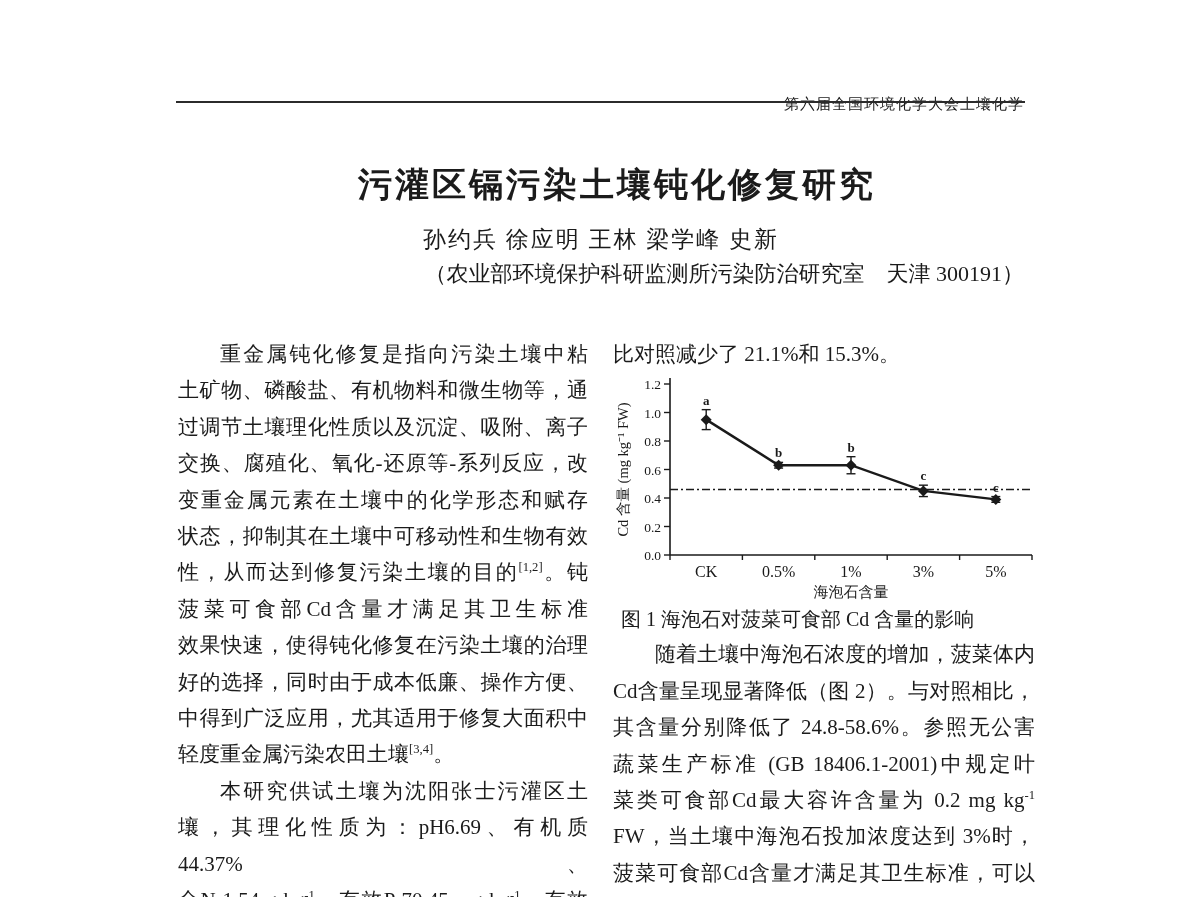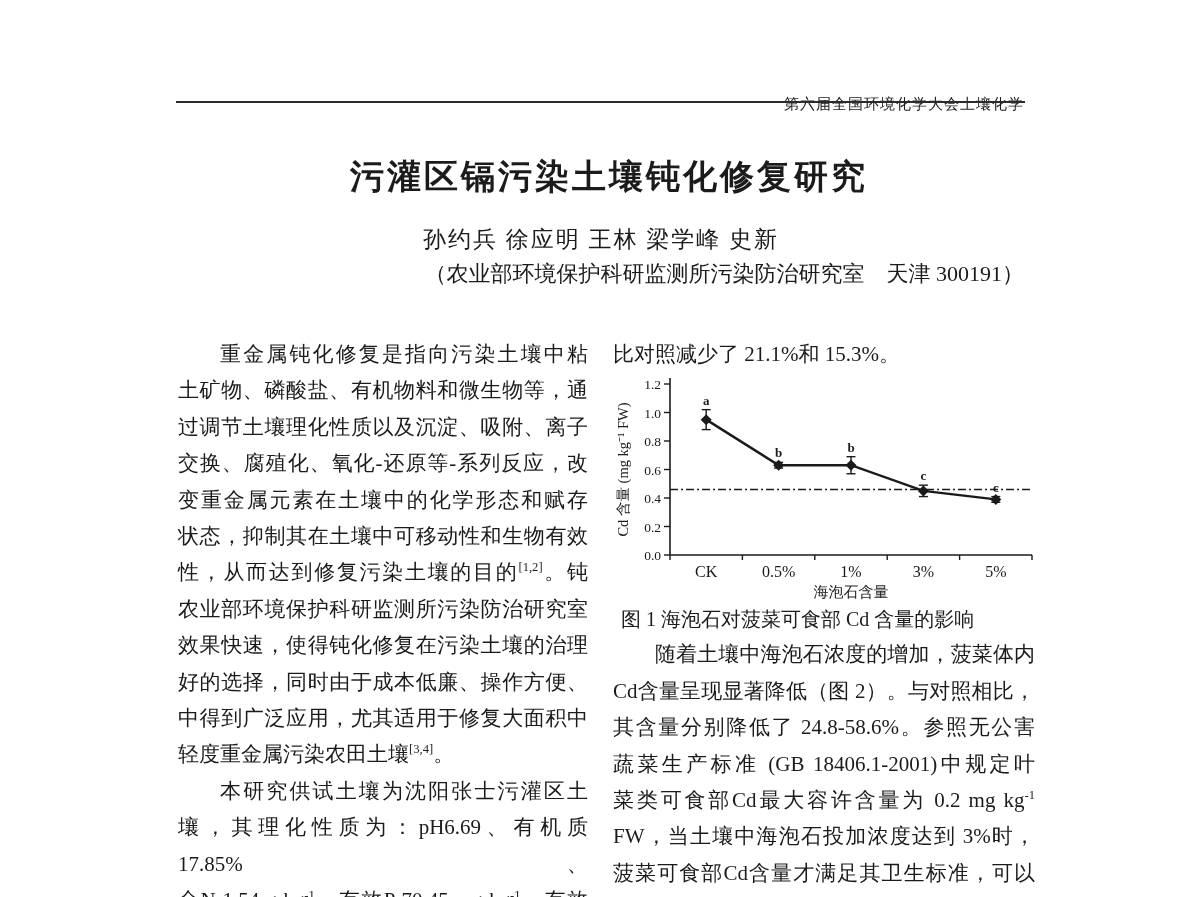--- a/index.html
+++ b/index.html
@@ -1,21 +1,21 @@
 <!DOCTYPE html>
 <html><head>
 <meta charset="utf-8">
 <style>
   html,body{margin:0;padding:0}
   body{width:1200px;height:897px;overflow:hidden;background:#ffffff;position:relative;
        font-family:"Liberation Serif","DejaVu Serif",serif;color:#1b1b1b}
   .header{position:absolute;left:178px;width:846px;top:95px;display:flex;
           justify-content:flex-end;font-size:15px;letter-spacing:1px}
   .rule{position:absolute;left:176px;top:101px;width:849px;height:2px;background:#2b2b2b}
-  .title{position:absolute;left:178px;width:846px;top:146px;margin:8px;text-align:center;
+  .title{position:absolute;left:178px;width:846px;top:146px;margin:16px;text-align:center;
          font-size:34px;font-weight:700;letter-spacing:3px}
   .authors{position:absolute;left:178px;width:846px;top:224px;text-align:center;
            font-size:23px;letter-spacing:2px}
   .affil{position:absolute;left:178px;width:846px;top:259px;text-align:right;font-size:22px}
   .col{position:absolute;top:336px;font-size:21px;line-height:36.4px}
   .col-left{left:178px;width:410px}
   .col-right{left:613px;width:422px}
   .line{text-align:justify;text-align-last:justify}
   .line.end{text-align-last:left}
   .line.indent{text-indent:2em}
@@ -38,27 +38,27 @@
 <div class="affil">（农业部环境保护科研监测所污染防治研究室　天津 300191）</div>
 
 <div class="col col-left">
     <div class="line indent">重金属钝化修复是指向污染土壤中粘</div>
     <div class="line">土矿物、磷酸盐、有机物料和微生物等，通</div>
     <div class="line">过调节土壤理化性质以及沉淀、吸附、离子</div>
     <div class="line">交换、腐殖化、氧化-还原等-系列反应，改</div>
     <div class="line">变重金属元素在土壤中的化学形态和赋存</div>
     <div class="line">状态，抑制其在土壤中可移动性和生物有效</div>
     <div class="line">性，从而达到修复污染土壤的目的<sup>[1,2]</sup>。钝</div>
-    <div class="line">农业部环境保护科研监测所污染防治研究室</div>
+    <div class="line">菠菜可食部Cd含量才满足其卫生标准</div>
     <div class="line">效果快速，使得钝化修复在污染土壤的治理</div>
     <div class="line">好的选择，同时由于成本低廉、操作方便、</div>
     <div class="line">中得到广泛应用，尤其适用于修复大面积中</div>
     <div class="line end">轻度重金属污染农田土壤<sup>[3,4]</sup>。</div>
     <div class="line indent">本研究供试土壤为沈阳张士污灌区土</div>
-    <div class="line">壤，其理化性质为：pH6.69、有机质 17.85%、</div>
+    <div class="line">壤，其理化性质为：pH6.69、有机质 44.37%、</div>
     <div class="line">全N 1.54 g kg<sup>-1</sup>、有效P 70.45 mg kg<sup>-1</sup>、有效</div>
   </div>
 
 <div class="col col-right">
   <div>
       <div class="line end">比对照减少了 21.1%和 15.3%。</div>
     </div>
   <div class="chart-box"><svg width="424" height="230" viewBox="0 0 424 230">
         <g stroke="#1a1a1a" stroke-width="1.6">
           <line x1="57" y1="6" x2="57" y2="183"></line>

